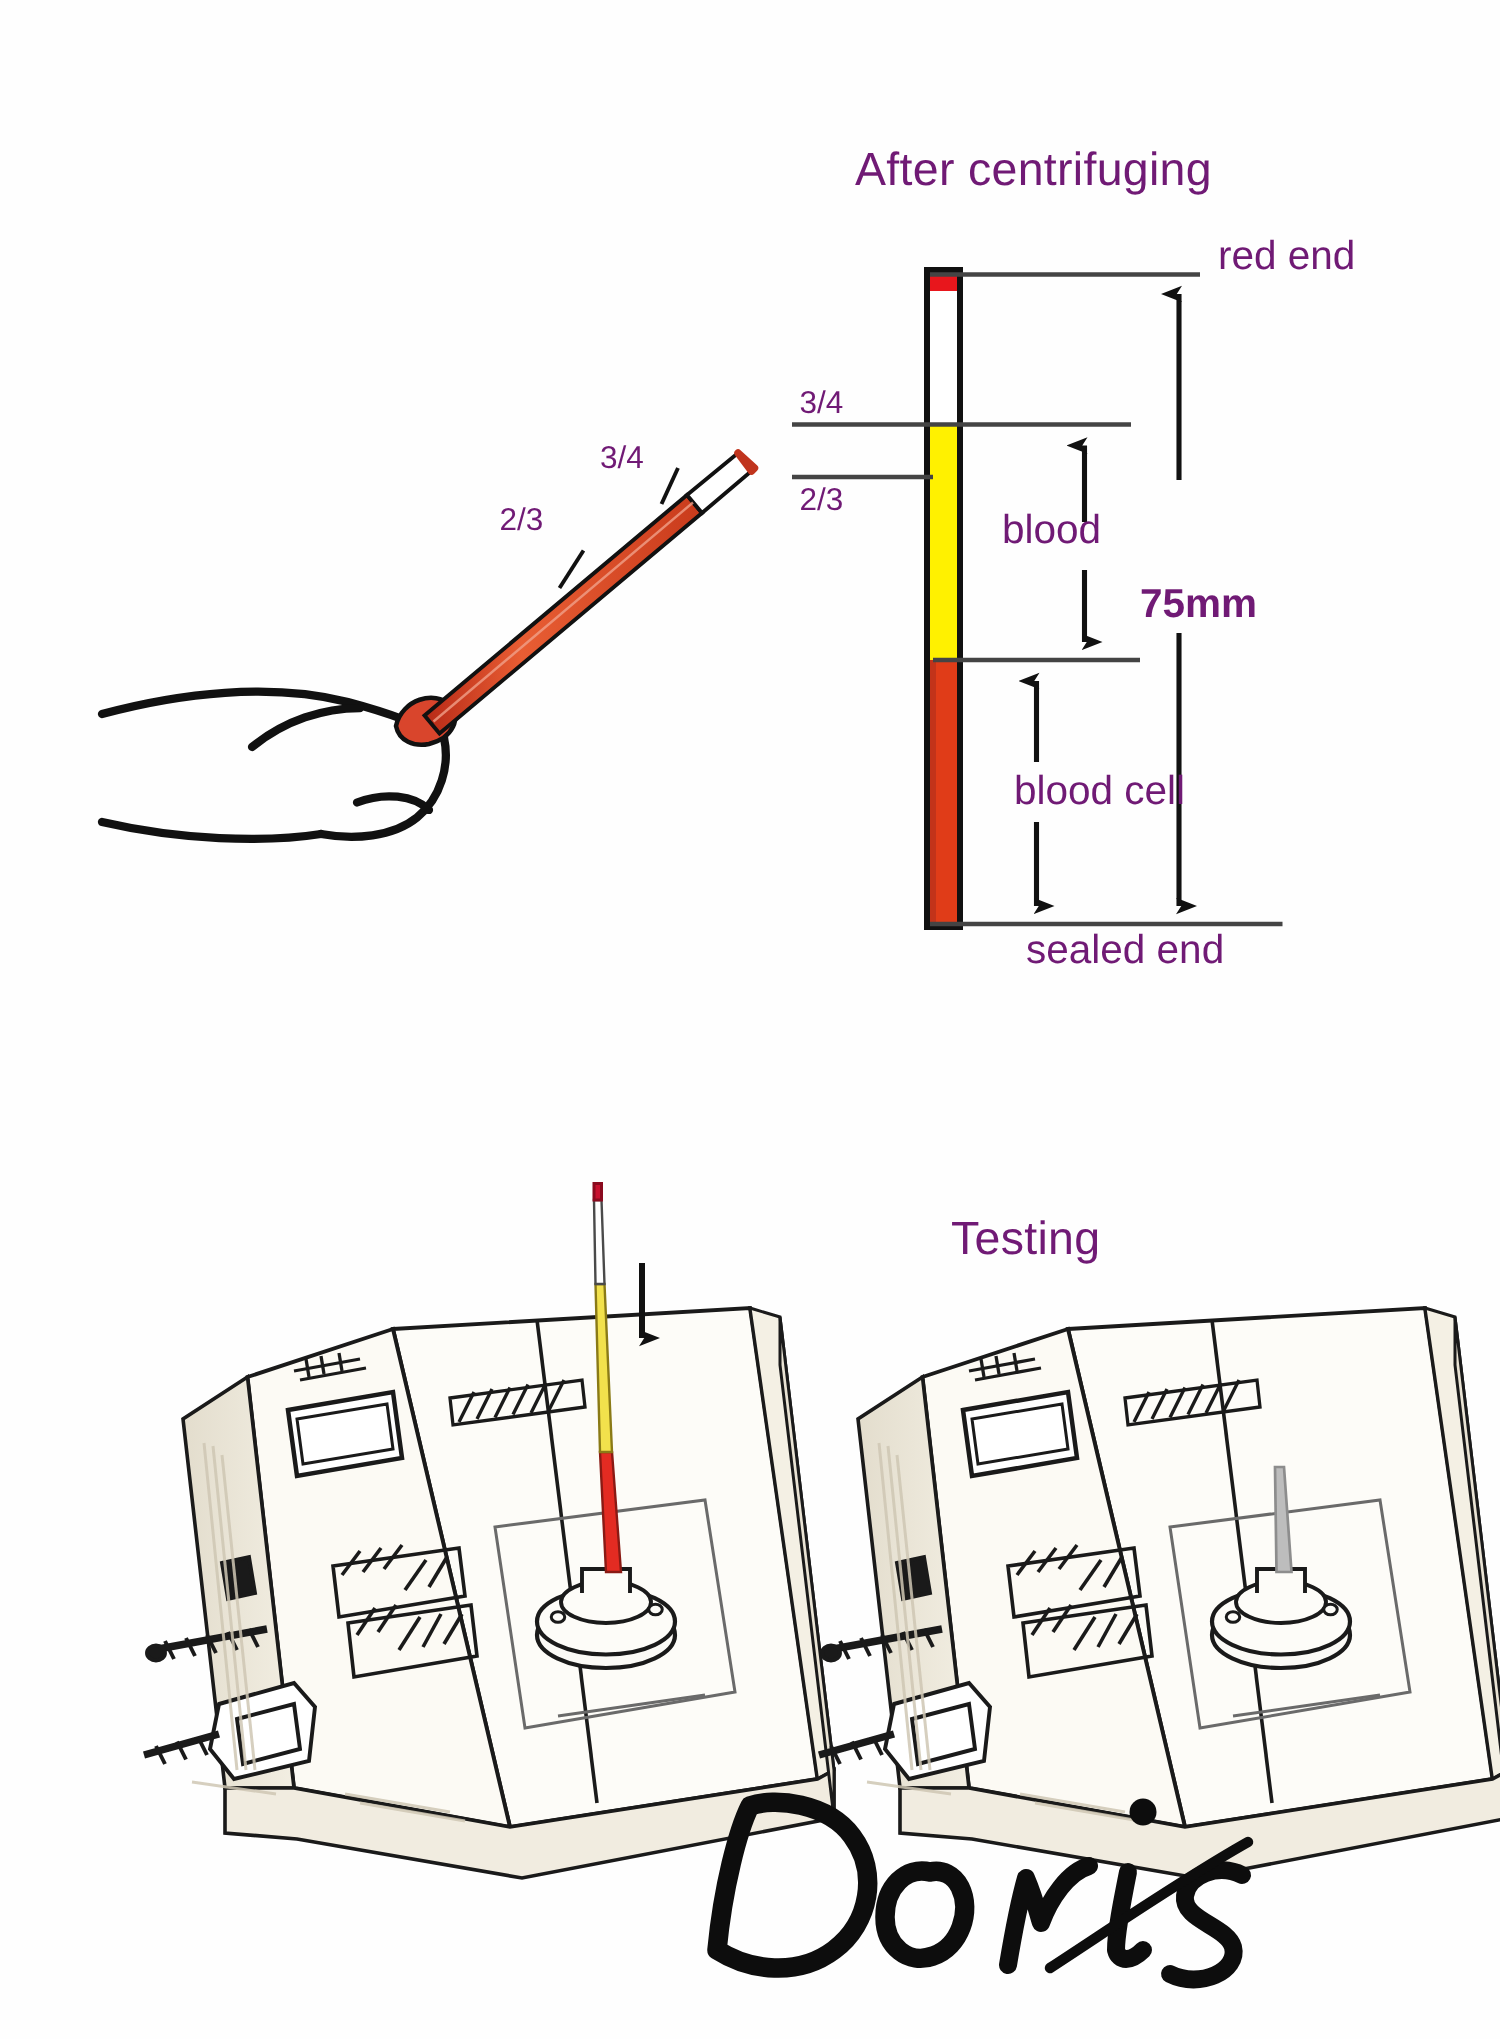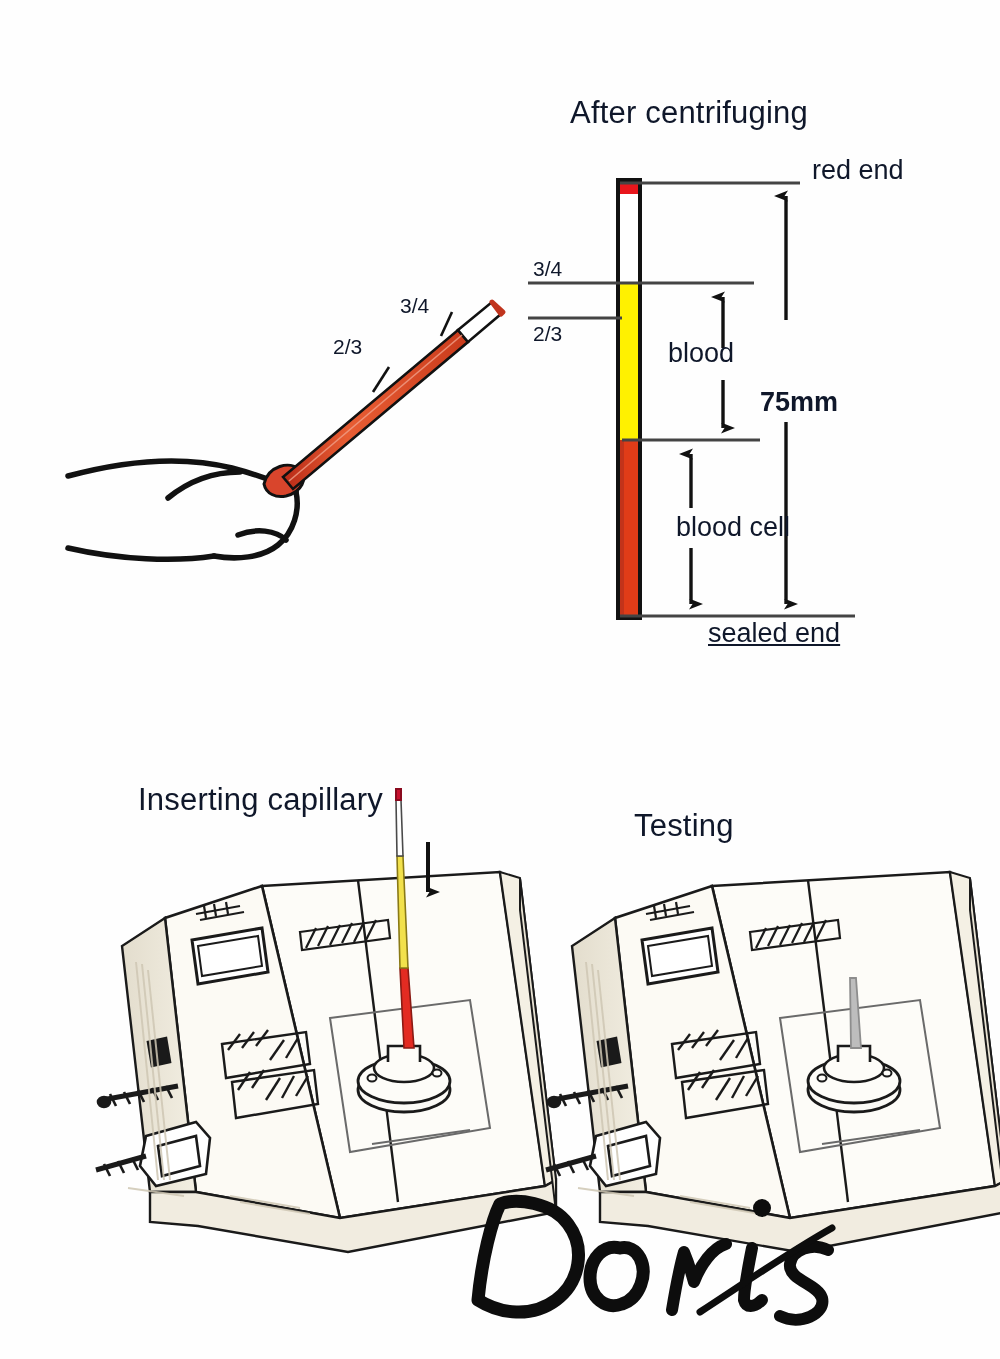--- a/index.html
+++ b/index.html
@@ -19,21 +19,21 @@
   }
   #page svg.layer {
     position: absolute;
     left: 0;
     top: 0;
     width: 1000px;
     height: 1359px;
   }
   .lbl {
     position: absolute;
-    color: #0f172a;
+    color: #701a75;
     font-family: "Liberation Sans", sans-serif;
     white-space: nowrap;
     line-height: 1;
   }
   .title {
     font-size: 31px;
     letter-spacing: 0.2px;
   }
   .annot {
     font-size: 27px;
@@ -362,19 +362,18 @@
   <div class="lbl frac" style="left:533px; top:258px;">3/4</div>
 
   <div class="lbl frac" style="left:533px; top:323px;">2/3</div>
 
   <div class="lbl annot" style="left:668px; top:340px;">blood</div>
 
   <div class="lbl annot" style="left:760px; top:389px;font-weight:bold;">75mm</div>
 
   <div class="lbl annot" style="left:648px; top:514px;margin-left:28px;">blood cell</div>
 
-  <div class="lbl annot" style="left:708px; top:620px;text-decoration:underline;">sealed end</div>
-
-  <div class="lbl title" style="left:138px; top:784px;">Inserting capillary</div>
+  <div class="lbl annot" style="left:684px; top:620px;">sealed end</div>
+
 
   <div class="lbl title" style="left:634px; top:810px;">Testing</div>
 
 </div>
 
 </body></html>

